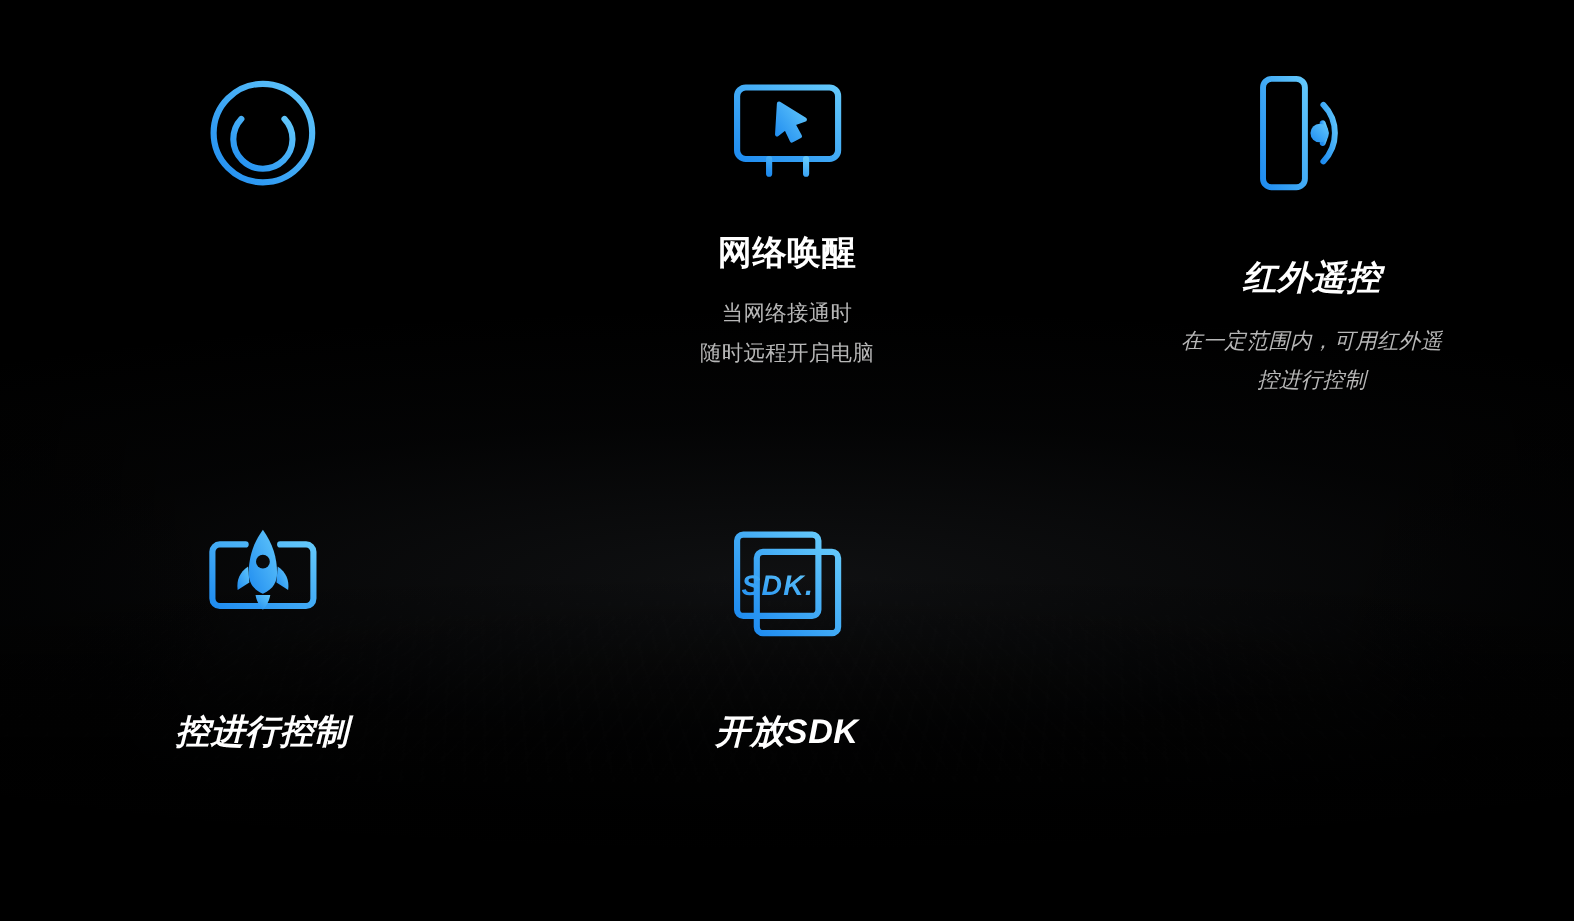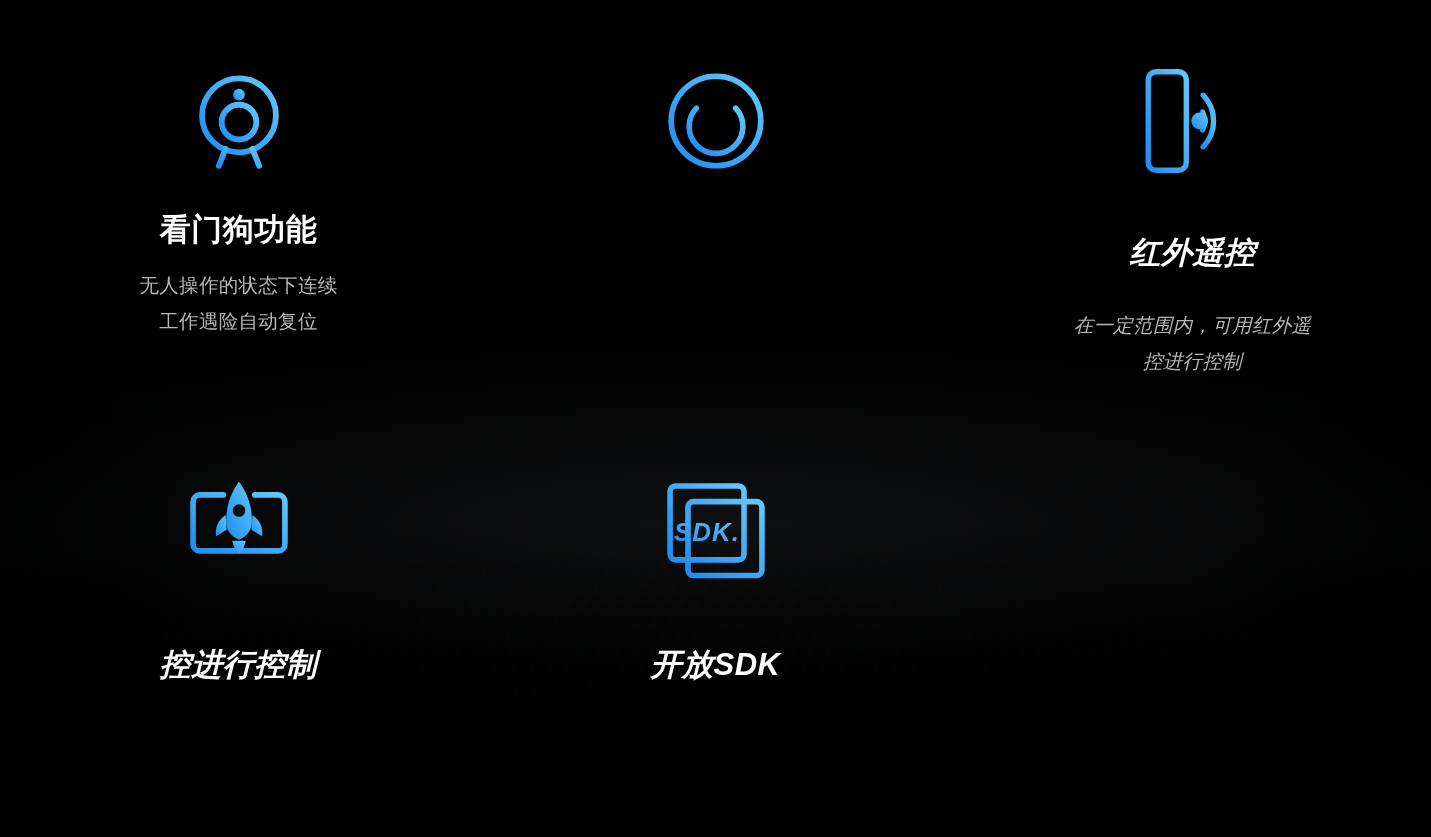--- a/index.html
+++ b/index.html
@@ -91,75 +91,76 @@
 
   .desc{
     color:#b7b7b7;
     font-size:19.5px;
     font-weight:400;
     line-height:36px;
     letter-spacing:.3px;
     white-space:pre-line;
   }
   .cell.r1 .desc{ margin-top:22px; }
-  .cell.r2 .desc{ margin-top:39px; }
+  .cell.r2 .desc{ margin-top:24px; }
 </style>
 </head>
 <body>
 
 <div id="stage">
 
   <div class="bg-layer" id="mesh"></div>
   <div class="bg-layer" id="mesh2"></div>
   <div class="bg-layer" id="glow"></div>
   <div class="bg-layer" id="vignette"></div>
 
   <div id="grid">
 
-    <div class="cell r1">
-      <div class="icon-wrap">
-        <svg viewBox="0 0 100 100">
-          <defs>
-            <linearGradient id="g1" x1="0" y1="1" x2="1" y2="0">
-              <stop offset="0" stop-color="#1f8cf0"></stop>
-                <stop offset="1" stop-color="#63c8fb"></stop>
-            </linearGradient>
-          </defs>
-          <g fill="none" stroke="url(#g1)" stroke-width="5.2" stroke-linecap="round" stroke-linejoin="round">
-            <circle cx="50" cy="45" r="33"></circle>
-            <circle cx="50" cy="51" r="15.5"></circle>
-            <circle cx="50" cy="26.5" r="5.2" fill="url(#g1)" stroke="none"></circle>
-            <path d="M38 75 L32 90 M62 75 L68 90"></path>
-            <path d="M26 90 H74"></path>
-          </g>
-        </svg>
-      </div>
-      <div class="title">看门狗功能</div>
-      <div class="desc">无人操作的状态下连续
-工作遇险自动复位</div>
-    </div>
 
     <div class="cell r1">
       <div class="icon-wrap">
         <svg viewBox="0 0 100 100">
           <defs>
             <linearGradient id="g2" x1="0" y1="1" x2="1" y2="0">
               <stop offset="0" stop-color="#1f8cf0"></stop>
                 <stop offset="1" stop-color="#63c8fb"></stop>
             </linearGradient>
           </defs>
           <g fill="none" stroke="url(#g2)" stroke-width="5" stroke-linecap="round" stroke-linejoin="round">
             <circle cx="50" cy="50" r="40"></circle>
             <path d="M32.5 38.5 A24 24 0 1 0 67.5 38.5"></path>
             <path d="M50 22 V48"></path>
           </g>
         </svg>
       </div>
     </div>
 
+    <div class="cell r1">
+      <div class="icon-wrap">
+        <svg viewBox="0 0 100 100">
+          <defs>
+            <linearGradient id="g3" x1="0" y1="1" x2="1" y2="0">
+              <stop offset="0" stop-color="#1f8cf0"></stop>
+                <stop offset="1" stop-color="#63c8fb"></stop>
+            </linearGradient>
+          </defs>
+          <g fill="none" stroke="url(#g3)" stroke-width="5" stroke-linecap="round" stroke-linejoin="round">
+            <rect x="9" y="13" width="82" height="58" rx="7"></rect>
+            <path d="M9 57 H91"></path>
+            <path d="M46.5 64 H53.5"></path>
+            <path d="M35 71 V83 M65 71 V83"></path>
+            <path d="M26 86 H74"></path>
+          </g>
+          <path d="M43 26 L64 39 L54.5 42.5 L60 52.5 L53.5 56 L48.5 45.5 L41.5 51 Z" fill="url(#g3)" stroke="url(#g3)" stroke-width="3.4" stroke-linejoin="round"></path>
+        </svg>
+      </div>
+      <div class="title">网络唤醒</div>
+      <div class="desc">当网络接通时
+随时远程开启电脑</div>
+    </div>
 
     <div class="cell r2">
       <div class="icon-wrap">
         <svg viewBox="0 0 100 100">
           <defs>
             <linearGradient id="g4" x1="0" y1="1" x2="1" y2="0">
               <stop offset="0" stop-color="#1f8cf0"></stop>
                 <stop offset="1" stop-color="#63c8fb"></stop>
             </linearGradient>
           </defs>

